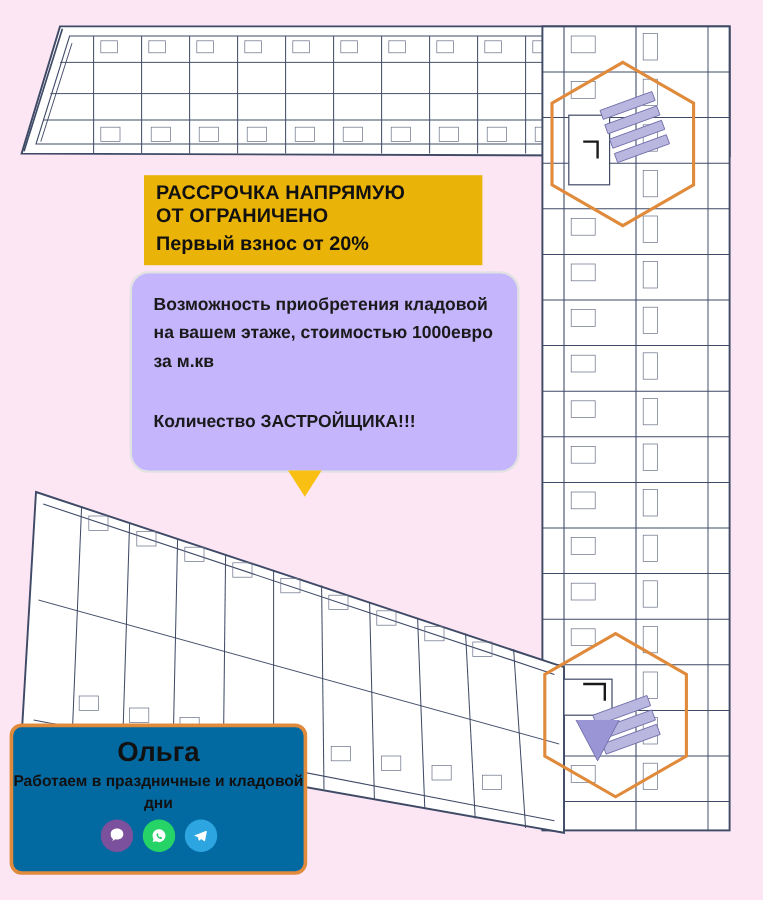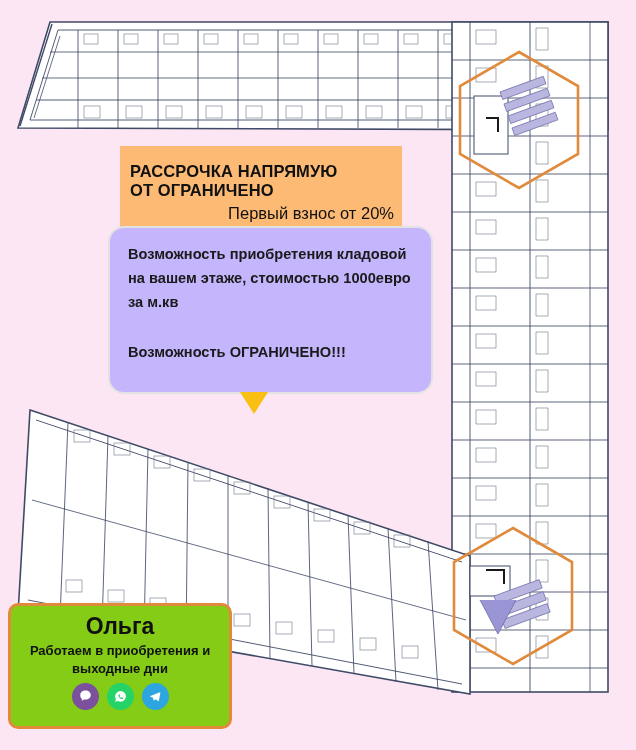--- a/index.html
+++ b/index.html
@@ -27,39 +27,38 @@
     inset: 0;
   }
   .plan-svg { display: block; }
 
   
   .grey-banner {
     position: absolute;
     left: 120px;
     top: 146px;
     width: 282px;
-    background: #fdba74;
-    padding: 16px 8px 8px 10px;
+    background: #eab308;
+    padding: 6px 8px 8px 10px;
     box-sizing: border-box;
   }
   .grey-banner .line1,
   .grey-banner .line2 {
     font-size: 16.5px;
     font-weight: 700;
     color: #111;
     line-height: 19px;
     letter-spacing: 0.1px;
   }
   .grey-banner .line3 {
     font-size: 16.5px;
-    font-weight: 400;
+    font-weight: 700;
     color: #111;
     line-height: 20px;
     margin-top: 3px;
-    text-align: right;
   }
 
   
   .bubble {
     position: absolute;
     left: 108px;
     top: 226px;
     width: 325px;
     height: 168px;
     background: #c4b5fd;
@@ -99,23 +98,23 @@
     border-right: 16px solid transparent;
     border-top: 24px solid #e2e2e2;
     z-index: -1;
   }
 
   
   .contact-card {
     position: absolute;
     left: 8px;
     top: 603px;
-    width: 224px;
+    width: 248px;
     height: 126px;
-    background: #84cc16;
+    background: #0369a1;
     border: 3px solid #e08a3c;
     border-radius: 10px;
     box-sizing: border-box;
     text-align: center;
     padding-top: 6px;
   }
   .contact-name {
     font-size: 23px;
     font-weight: 700;
     color: #111;
@@ -362,27 +361,27 @@
   </div>
 
   <div class="grey-banner">
     <div class="line1">РАССРОЧКА НАПРЯМУЮ</div>
     <div class="line2">ОТ ОГРАНИЧЕНО</div>
     <div class="line3">Первый взнос от 20%</div>
   </div>
 
   <div class="bubble">
     <p>Возможность приобретения кладовой на вашем этаже, стоимостью 1000евро за м.кв</p>
-    <p class="limited">Возможность ОГРАНИЧЕНО!!!</p>
+    <p class="limited">Количество ЗАСТРОЙЩИКА!!!</p>
   </div>
   <div class="bubble-tail"></div>
 
   <div class="contact-card">
     <div class="contact-name">Ольга</div>
-    <div class="contact-note">Работаем в приобретения и выходные дни</div>
+    <div class="contact-note">Работаем в праздничные и кладовой дни</div>
     <div class="messengers">
       <span class="msg-icon msg-viber">
         <svg width="15" height="15" viewBox="0 0 16 16" aria-hidden="true">
           <path d="M8 1.6c3.3 0 5.6 2 5.6 4.8 0 2.9-2.3 4.9-5.6 4.9-.6 0-1.2-.1-1.7-.2L4 12.8l.5-1.9C3 10 2.4 8.6 2.4 6.4 2.4 3.6 4.7 1.6 8 1.6z" fill="#ffffff"></path>
         </svg>
       </span>
       <span class="msg-icon msg-whatsapp">
         <svg width="15" height="15" viewBox="0 0 16 16" aria-hidden="true">
           <path d="M8 2.2a5.7 5.7 0 0 0-4.9 8.6L2.4 13.6l2.9-.7A5.7 5.7 0 1 0 8 2.2zm2.9 7.9c-.3.6-1.3.9-2.2.5-1.2-.5-2.3-1.7-2.8-2.9-.3-.8 0-1.7.6-2 .2-.1.4 0 .5.2l.5 1c.1.2 0 .3-.1.4l-.3.3c.3.7 1 1.4 1.7 1.7l.3-.3c.1-.1.3-.2.4-.1l1 .5c.2.1.3.4.4.7z" fill="#ffffff"></path>
         </svg>

